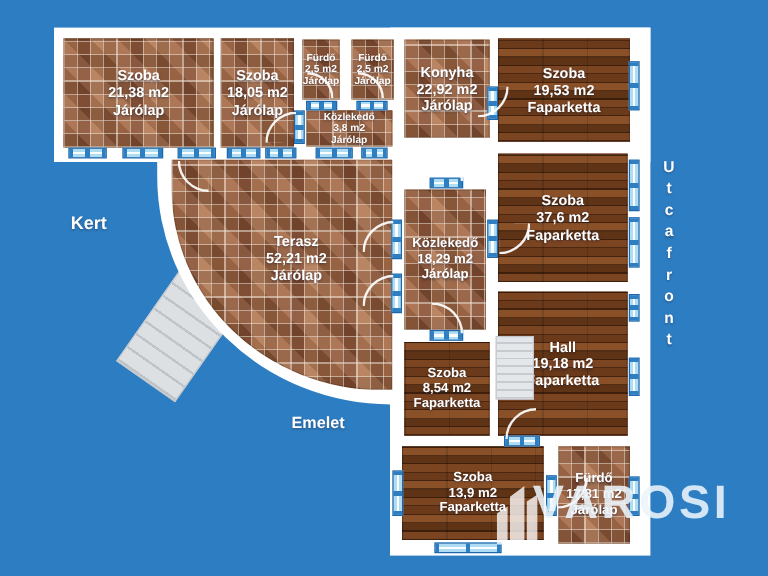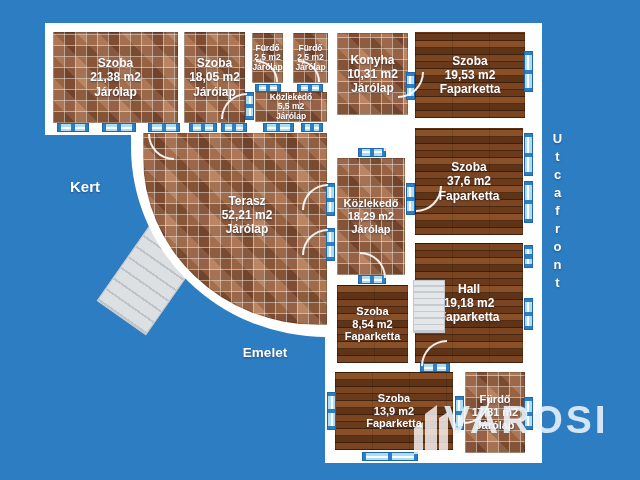--- a/index.html
+++ b/index.html
@@ -116,28 +116,28 @@
   <div class="room tile" style="left:293px;top:33px;width:35px;height:50px">
     <div class="lbl small">
       <div>Fürdő</div>
       <div>2,5 m2</div>
       <div>Járólap</div>
     </div>
   </div>
   <div class="room tile" style="left:255px;top:92px;width:72px;height:30px">
     <div class="lbl small">
       <div>Közlekedő</div>
-      <div>5,5 m2</div>
+      <div>3,8 m2</div>
       <div>Járólap</div>
     </div>
   </div>
   <div class="room tile" style="left:337px;top:33px;width:71px;height:82px">
     <div class="lbl">
       <div>Konyha</div>
-      <div>10,31 m2</div>
+      <div>22,92 m2</div>
       <div>Járólap</div>
     </div>
   </div>
   <div class="room tile terasz-tile">
     <div class="lbl">
       <div>Terasz</div>
       <div>52,21 m2</div>
       <div>Járólap</div>
     </div>
   </div>
@@ -227,21 +227,21 @@
   <i class="arc arc-tl" style="left:221px;top:93px"></i>
   <i class="arc arc-br" style="left:398px;top:72px"></i>
   <i class="arc arc-tr" style="left:360px;top:125px"></i>
   <i class="arc arc-tl" style="left:302px;top:184px"></i>
   <i class="arc arc-tl" style="left:302px;top:229px"></i>
   <i class="arc arc-br" style="left:416px;top:186px"></i>
   <i class="arc arc-tr" style="left:360px;top:252px"></i>
   <i class="arc arc-tl" style="left:421px;top:340px"></i>
   <i class="arc arc-br" style="left:464px;top:398px"></i>
 
-  <div class="freelabel" style="left:85px;top:186px;font-size:15px">Kert</div>
+  <div class="freelabel" style="left:74px;top:186px;font-size:15px">Kert</div>
   <div class="freelabel" style="left:265px;top:352px;font-size:13.5px">Emelet</div>
   <div class="street">Utcafront</div>
 
   <div class="logo-icon">
     <svg width="34" height="54" viewBox="0 0 34 54">
       <g fill="rgba(255,255,255,0.78)">
         <polygon points="0,28 9,22 9,54 0,54"></polygon>
         <polygon points="11,14 23,5 23,54 11,54"></polygon>
         <polygon points="25,18 34,12 34,54 25,54"></polygon>
       </g>

